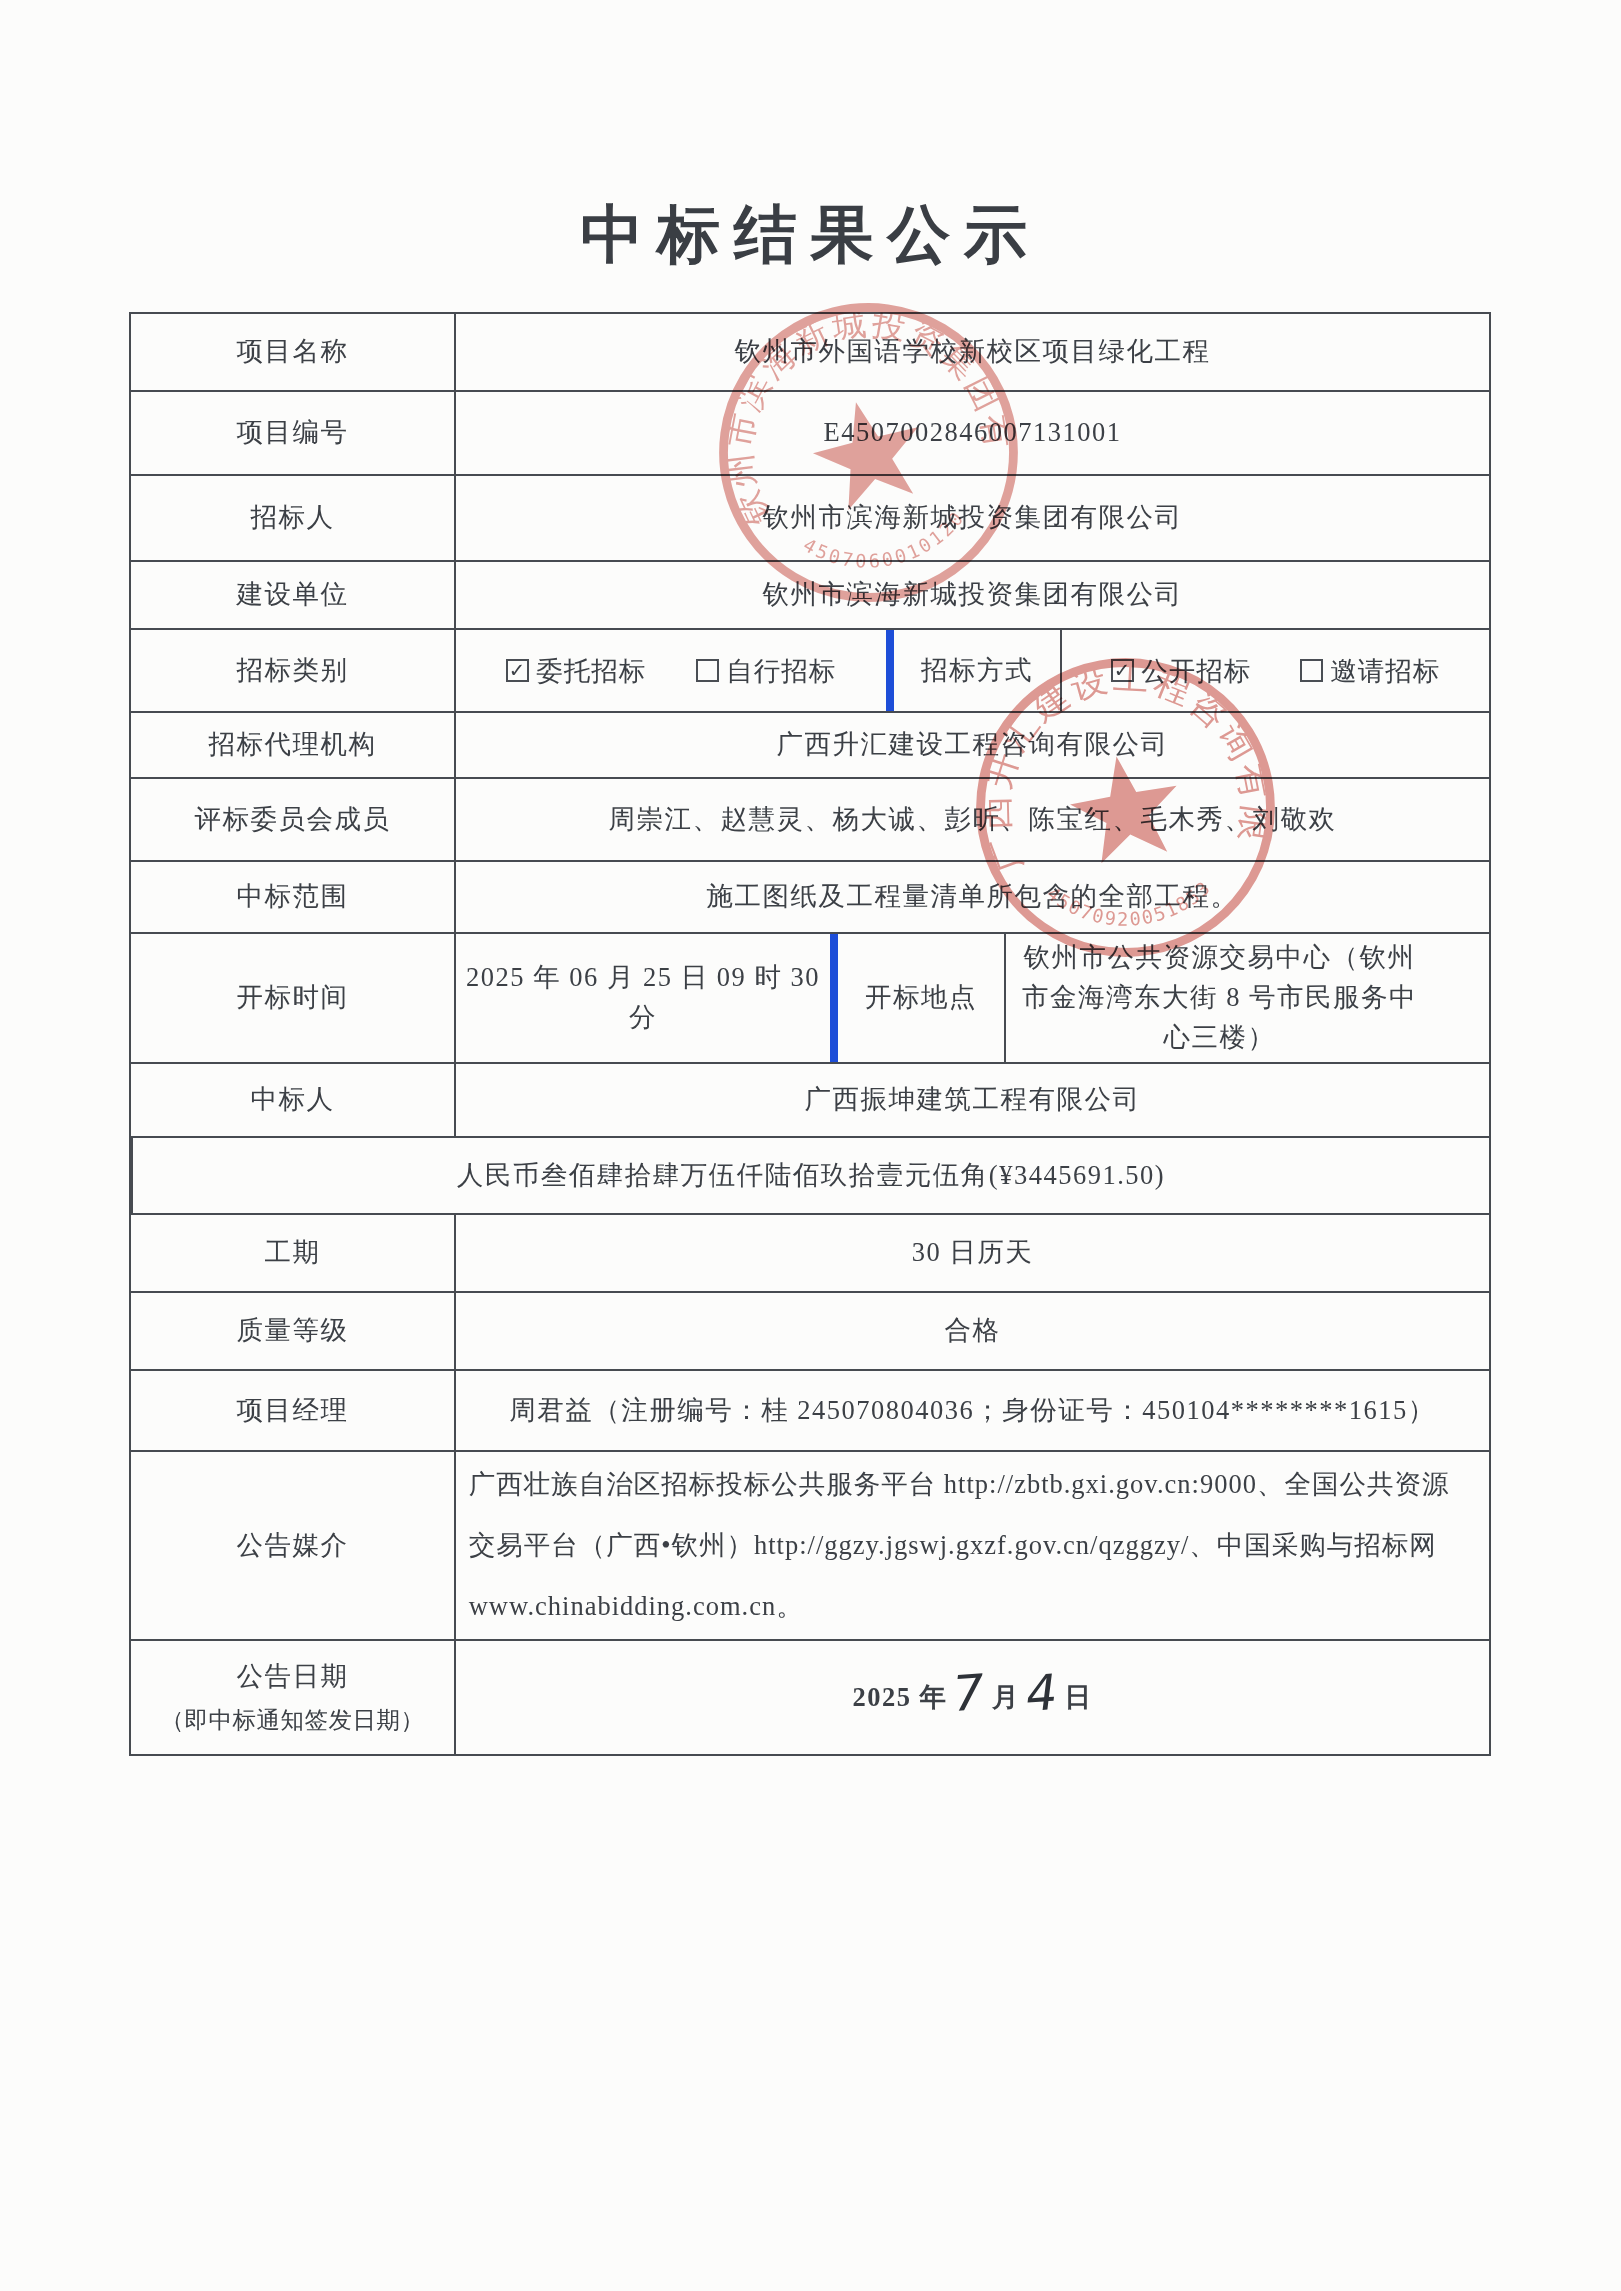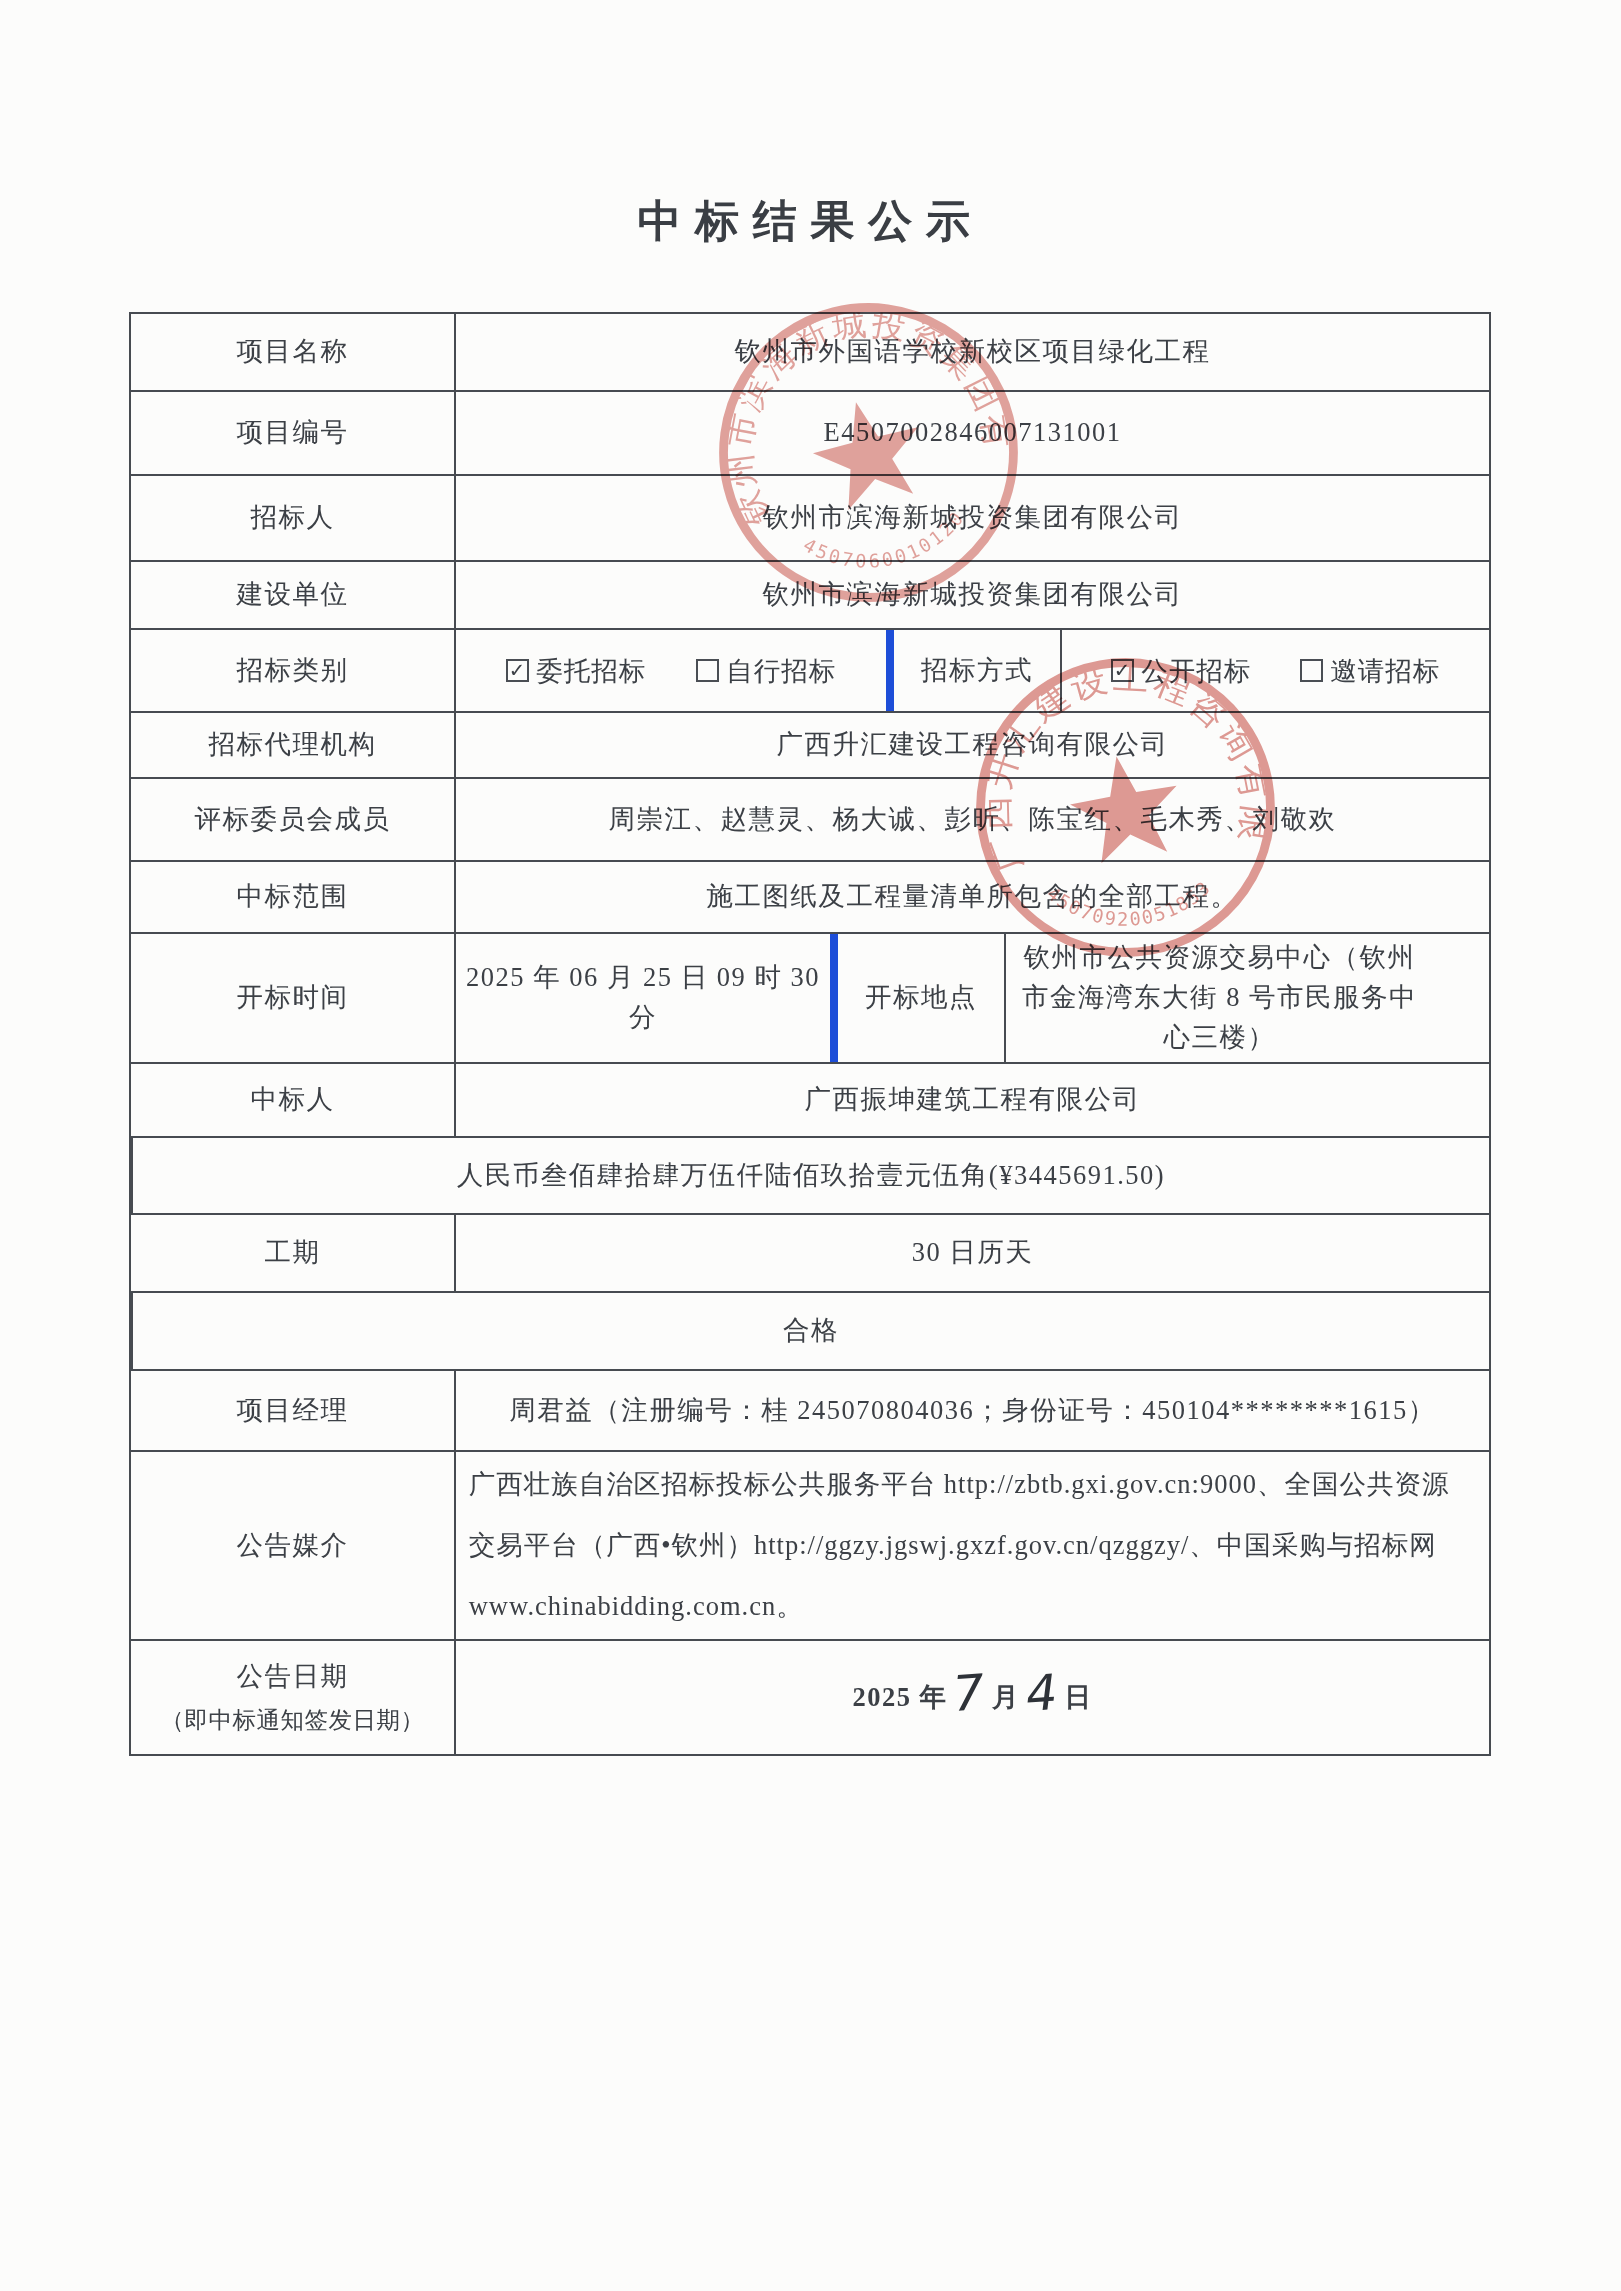--- a/index.html
+++ b/index.html
@@ -1,19 +1,19 @@
 <!DOCTYPE html>
 <html><head>
 <meta charset="utf-8">
 <style>
   html,body{margin:0;padding:0;background:#e8e8e8;}
   .page{position:relative;width:1621px;height:2292px;background:#fcfcfb;margin:0 auto;
         font-family:"Liberation Serif","DejaVu Serif",serif;color:#3c4046;overflow:hidden;}
   .title{position:absolute;top:192px;left:0;width:100%;text-align:center;
-         font-family:"Liberation Sans","DejaVu Sans",sans-serif;font-size:44px;font-weight:700;
+         font-family:"Liberation Sans","DejaVu Sans",sans-serif;font-size:63px;font-weight:700;
          letter-spacing:13.7px;color:#3a3e44;}
   .doc-table{position:absolute;left:129px;top:312px;width:1362px;border:2px solid #474b51;
              box-sizing:border-box;background:transparent;}
   .row{display:flex;box-sizing:border-box;border-top:2px solid #474b51;}
   .row:first-child{border-top:none;}
   .cell{box-sizing:border-box;display:flex;align-items:center;justify-content:center;
         text-align:center;font-size:26.5px;letter-spacing:1.5px;line-height:1.5;padding:3.9px 9.8px;}
   .cell.label{width:323px;flex:none;flex-direction:column;}
   .cell.value{flex:1;border-left:2px solid #474b51;}
   .cell.mid-label{width:174px;flex:none;border-left:8px solid #1d4ed8;}
@@ -123,20 +123,21 @@
     <div class="row r11">
       <div class="cell value">人民币叁佰肆拾肆万伍仟陆佰玖拾壹元伍角(¥3445691.50)</div>
     </div>
 
     <div class="row r12">
       <div class="cell label">工期</div>
       <div class="cell value">30 日历天</div>
     </div>
 
     <div class="row r13">
+      <div class="cell label">质量等级</div>
       <div class="cell value">合格</div>
     </div>
 
     <div class="row r14">
       <div class="cell label">项目经理</div>
       <div class="cell value">周君益（注册编号：桂 245070804036；身份证号：450104********1615）</div>
     </div>
 
     <div class="row r15">
       <div class="cell label">公告媒介</div>

